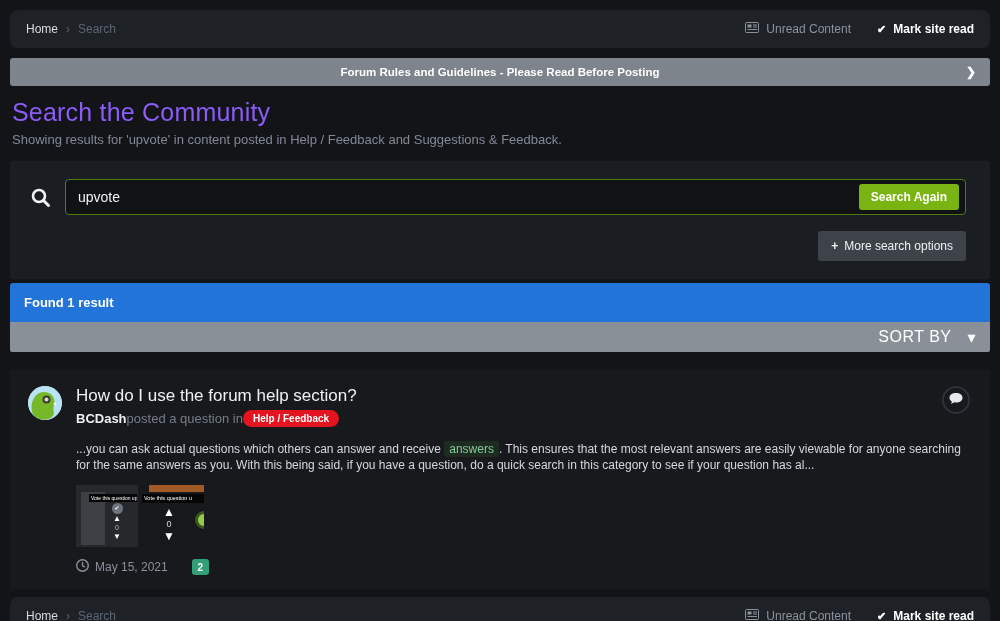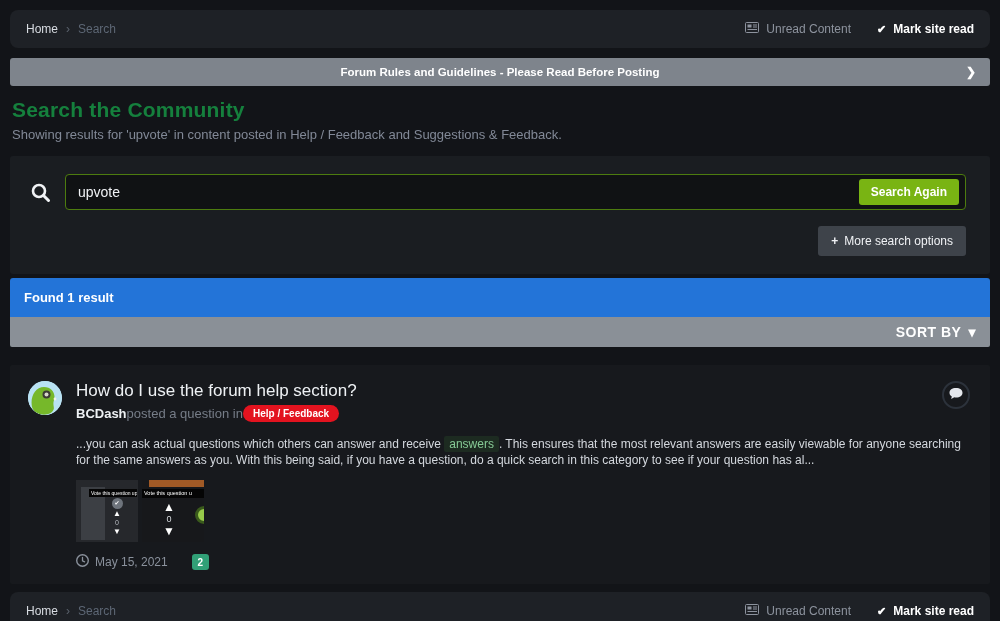--- a/index.html
+++ b/index.html
@@ -42,21 +42,21 @@
     align-items:center;
     justify-content:center;
     position:relative;
     cursor:pointer;
   }
   .banner-text { color:#ffffff; font-weight:bold; font-size:11.5px; }
   .banner-chev { position:absolute; right:14px; color:#ffffff; font-size:12px; font-weight:bold; }
 
   
   .page-head { padding:12px 2px 4px 2px; }
-  .page-title { color:#15803d; font-size:21px; font-weight:700; letter-spacing:.2px; }
+  .page-title { color:#8b5cf6; font-size:25px; font-weight:400; letter-spacing:.2px; }
   .page-sub { color:#828997; font-size:13px; margin-top:5px; }
 
   
   .search-panel {
     margin-top:10px;
     background:#1a1d21;
     border-radius:3px;
     padding:18px 24px 18px 20px;
   }
   .search-row { display:flex; align-items:center; gap:14px; }
@@ -118,25 +118,25 @@
     background:#8a9097;
     height:30px;
     display:flex;
     align-items:center;
     justify-content:flex-end;
     padding:0 14px;
     border-radius:0 0 2px 2px;
   }
   .sort-by {
     color:#ffffff;
-    font-weight:bold;
-    font-size:14px;
+    font-weight:normal;
+    font-size:16px;
     letter-spacing:.5px;
     cursor:pointer;
-    display:flex; align-items:center; gap:7px;
+    display:flex; align-items:center; gap:16px;
   }
 
   
   .card {
     margin-top:18px;
     background:#17191d;
     border-radius:2px;
     padding:16px 18px 14px 18px;
     position:relative;
   }

